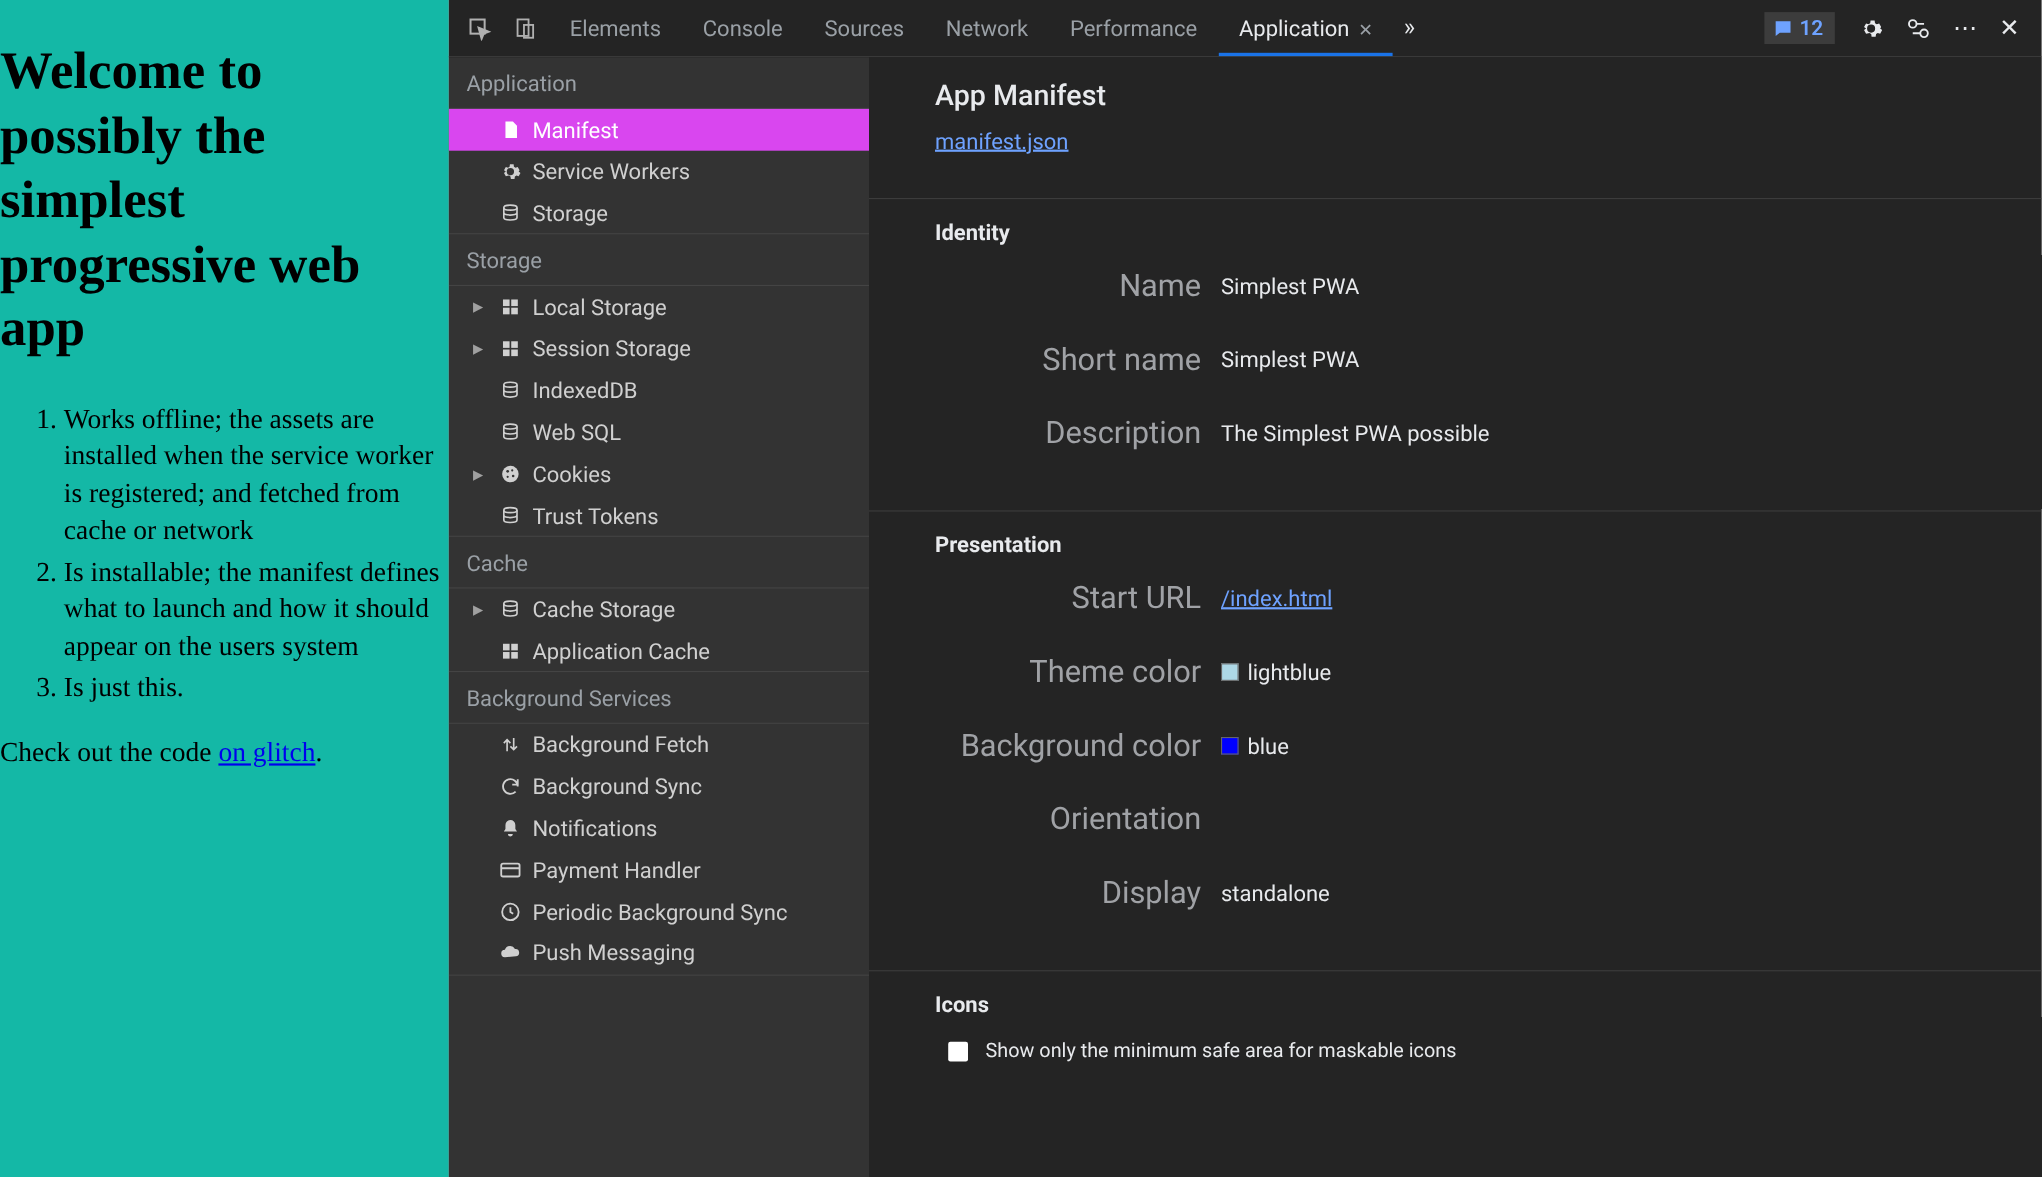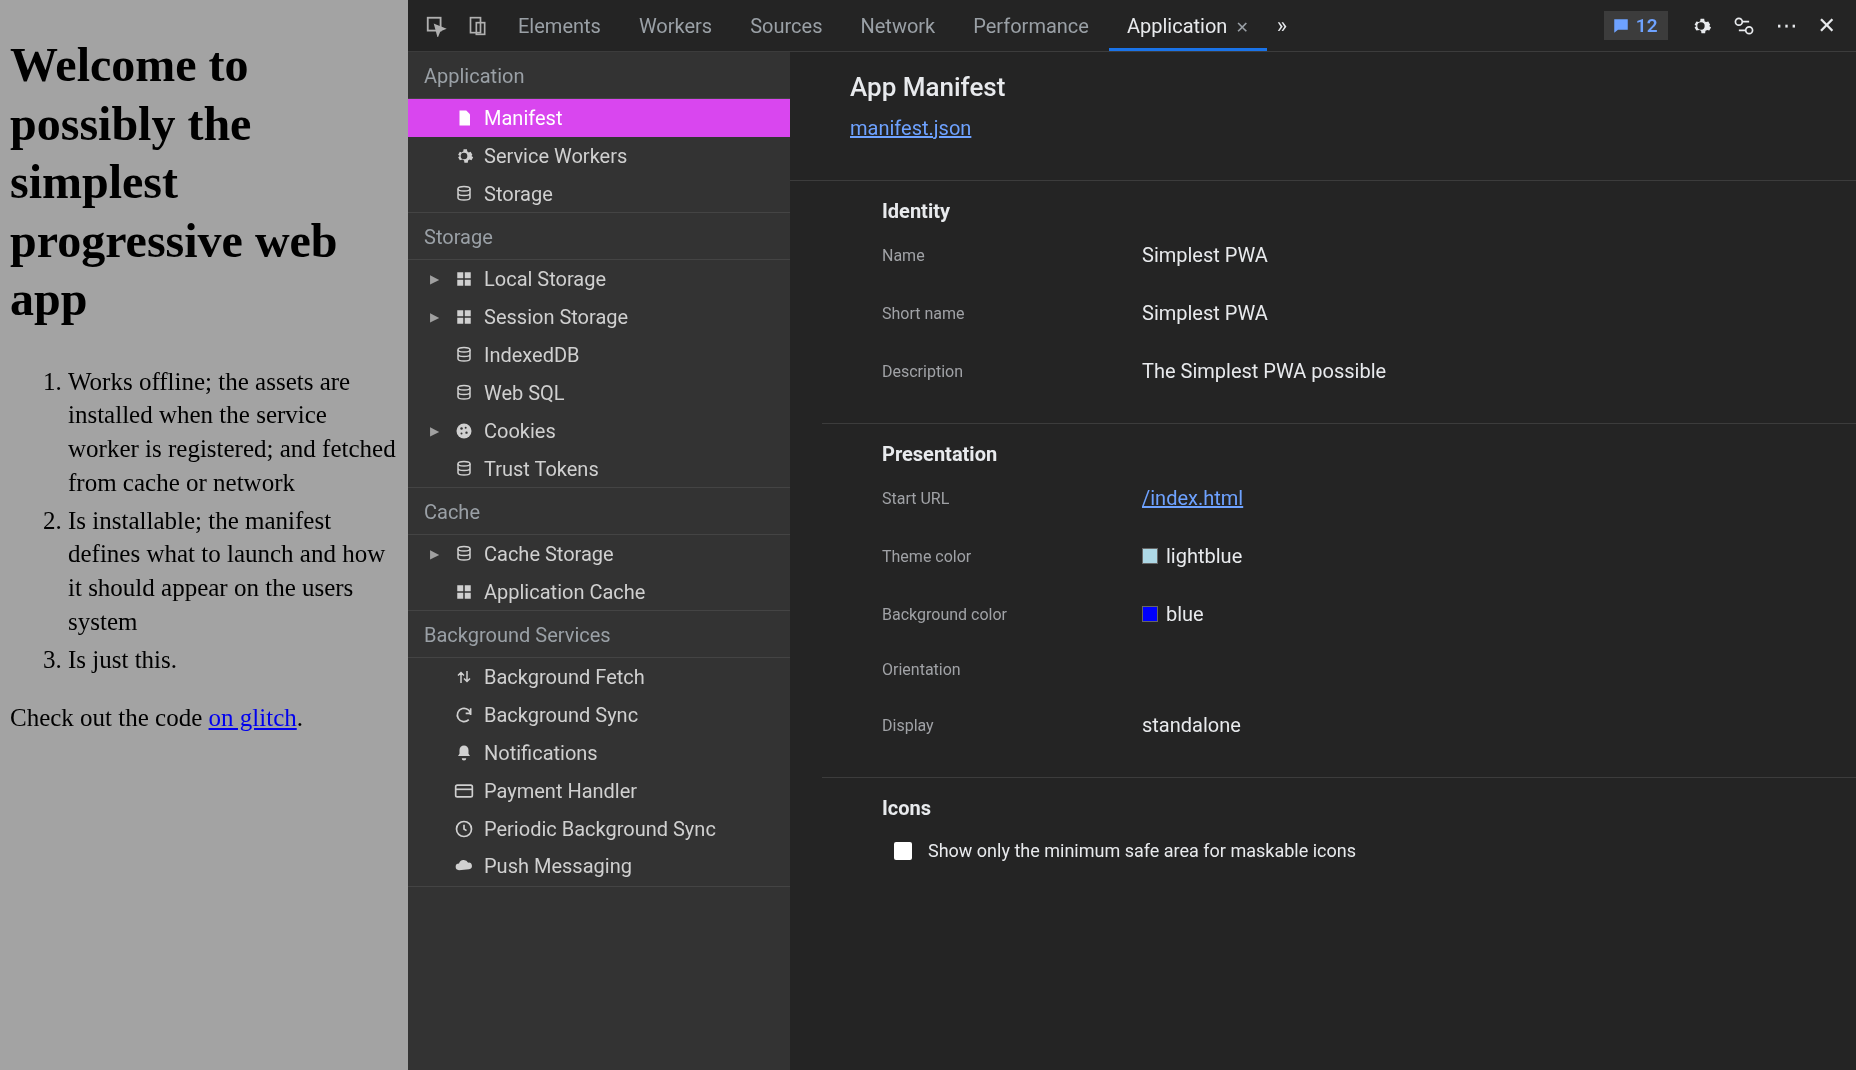--- a/index.html
+++ b/index.html
@@ -1,18 +1,18 @@
 <!DOCTYPE html>
 <html><head>
 <meta charset="utf-8">
 <style>
 * { margin:0; padding:0; box-sizing:border-box; }
 body { font-family:-apple-system,BlinkMacSystemFont,"Segoe UI",Roboto,sans-serif; width:1856px; height:1070px; display:flex; overflow:hidden; }
 
-.page-pane { width:408px; height:100%; background:#a3a3a3; color:#000; padding:14px 10px; font-family:Georgia,"Times New Roman",serif; overflow:hidden; }
+.page-pane { width:408px; height:100%; background:#14b8a6; color:#000; padding:14px 0; font-family:Georgia,"Times New Roman",serif; overflow:hidden; }
 .page-pane h1 { font-size:48px; font-weight:700; line-height:1.22; margin:22px 0 36px 0; }
 .page-pane .intro { font-size:25px; margin-bottom:14px; }
 .page-pane ol { margin:0 0 28px 36px; padding-left:22px; font-size:25px; line-height:1.35; }
 .page-pane ol li { margin-bottom:4px; }
 .page-pane .footer-line { font-size:25px; }
 .page-pane a { color:#0000ee; text-decoration:underline; }
 
 .devtools { flex:1; height:100%; background:#242424; color:#e8eaed; display:flex; flex-direction:column; font-size:18px; }
 
 .dt-tabs { display:flex; align-items:center; height:52px; border-bottom:1px solid #3c3c3c; padding:0 8px; gap:2px; }
@@ -37,24 +37,24 @@
 .sb-item.sel { background:#d946ef; color:#fff; }
 .sb-item .ico { width:20px; height:20px; display:inline-flex; align-items:center; justify-content:center; }
 #sb-container > *:last-child { border-bottom:1px solid #444; padding-bottom:8px; }
 .sb-group-end { padding-bottom:6px; border-bottom:1px solid #444; }
 
 .manifest-pane { flex:1; background:#242424; overflow-y:auto; }
 .manifest-inner { padding:20px 30px 40px 60px; border-bottom:1px solid #3c3c3c;}
 .manifest-title { font-size:26px; font-weight:500; color:#e8eaed; margin-bottom:14px; }
 .manifest-link { color:#6ea2ff; text-decoration:underline; font-size:20px; }
 
-.sect { padding:18px 30px 6px 60px; border-bottom:1px solid #3c3c3c;margin-left:32px; }
+.sect { padding:18px 30px 20px 60px; border-bottom:1px solid #3c3c3c; }
 .sect h3 { font-size:20px; font-weight:700; color:#e8eaed; margin-bottom:20px; }
 .kv-row { display:flex; align-items:center; margin:0 0 34px 0; }
-.kv-row .k { width:260px; text-align:left; color:#a0a2a6; font-size:16px; padding-right:18px; }
+.kv-row .k { width:260px; text-align:right; color:#a0a2a6; font-size:28px; padding-right:18px; }
 .kv-row .v { color:#e8eaed; font-size:20px; display:flex; align-items:center; gap:8px; }
 .kv-row .v a { color:#6ea2ff; text-decoration:underline; }
 .swatch { width:16px; height:16px; display:inline-block; border:1px solid #666; }
 
 .chk-row { display:flex; align-items:center; gap:16px; padding-left:12px; }
 .chk-box { width:18px; height:18px; background:#fff; border-radius:2px; display:inline-block; }
 
 
 svg { display:block; }
 </style>
@@ -82,21 +82,21 @@
           <path d="M11 11 L21 15 L16 17 L14 22 Z" fill="#b0b0b0"></path>
         </svg>
     </span>
     <span class="dt-tool-ico">
       <svg width="20" height="22" viewBox="0 0 24 24" fill="none" stroke="#b0b0b0" stroke-width="2">
           <rect x="3" y="2" width="12" height="18"></rect>
           <rect x="10" y="8" width="10" height="14"></rect>
         </svg>
     </span>
     <div class="dt-tab">Elements</div>
-    <div class="dt-tab">Workers</div>
+    <div class="dt-tab">Console</div>
     <div class="dt-tab">Sources</div>
     <div class="dt-tab">Network</div>
     <div class="dt-tab">Performance</div>
     <div class="dt-tab active">
       <span>Application</span><span class="x">✕</span>
     </div>
     <span class="dt-chevron">»</span>
     <div class="dt-spacer"></div>
     <div class="msg-pill">
       <svg width="18" height="18" viewBox="0 0 24 24" fill="#6ea2ff">

